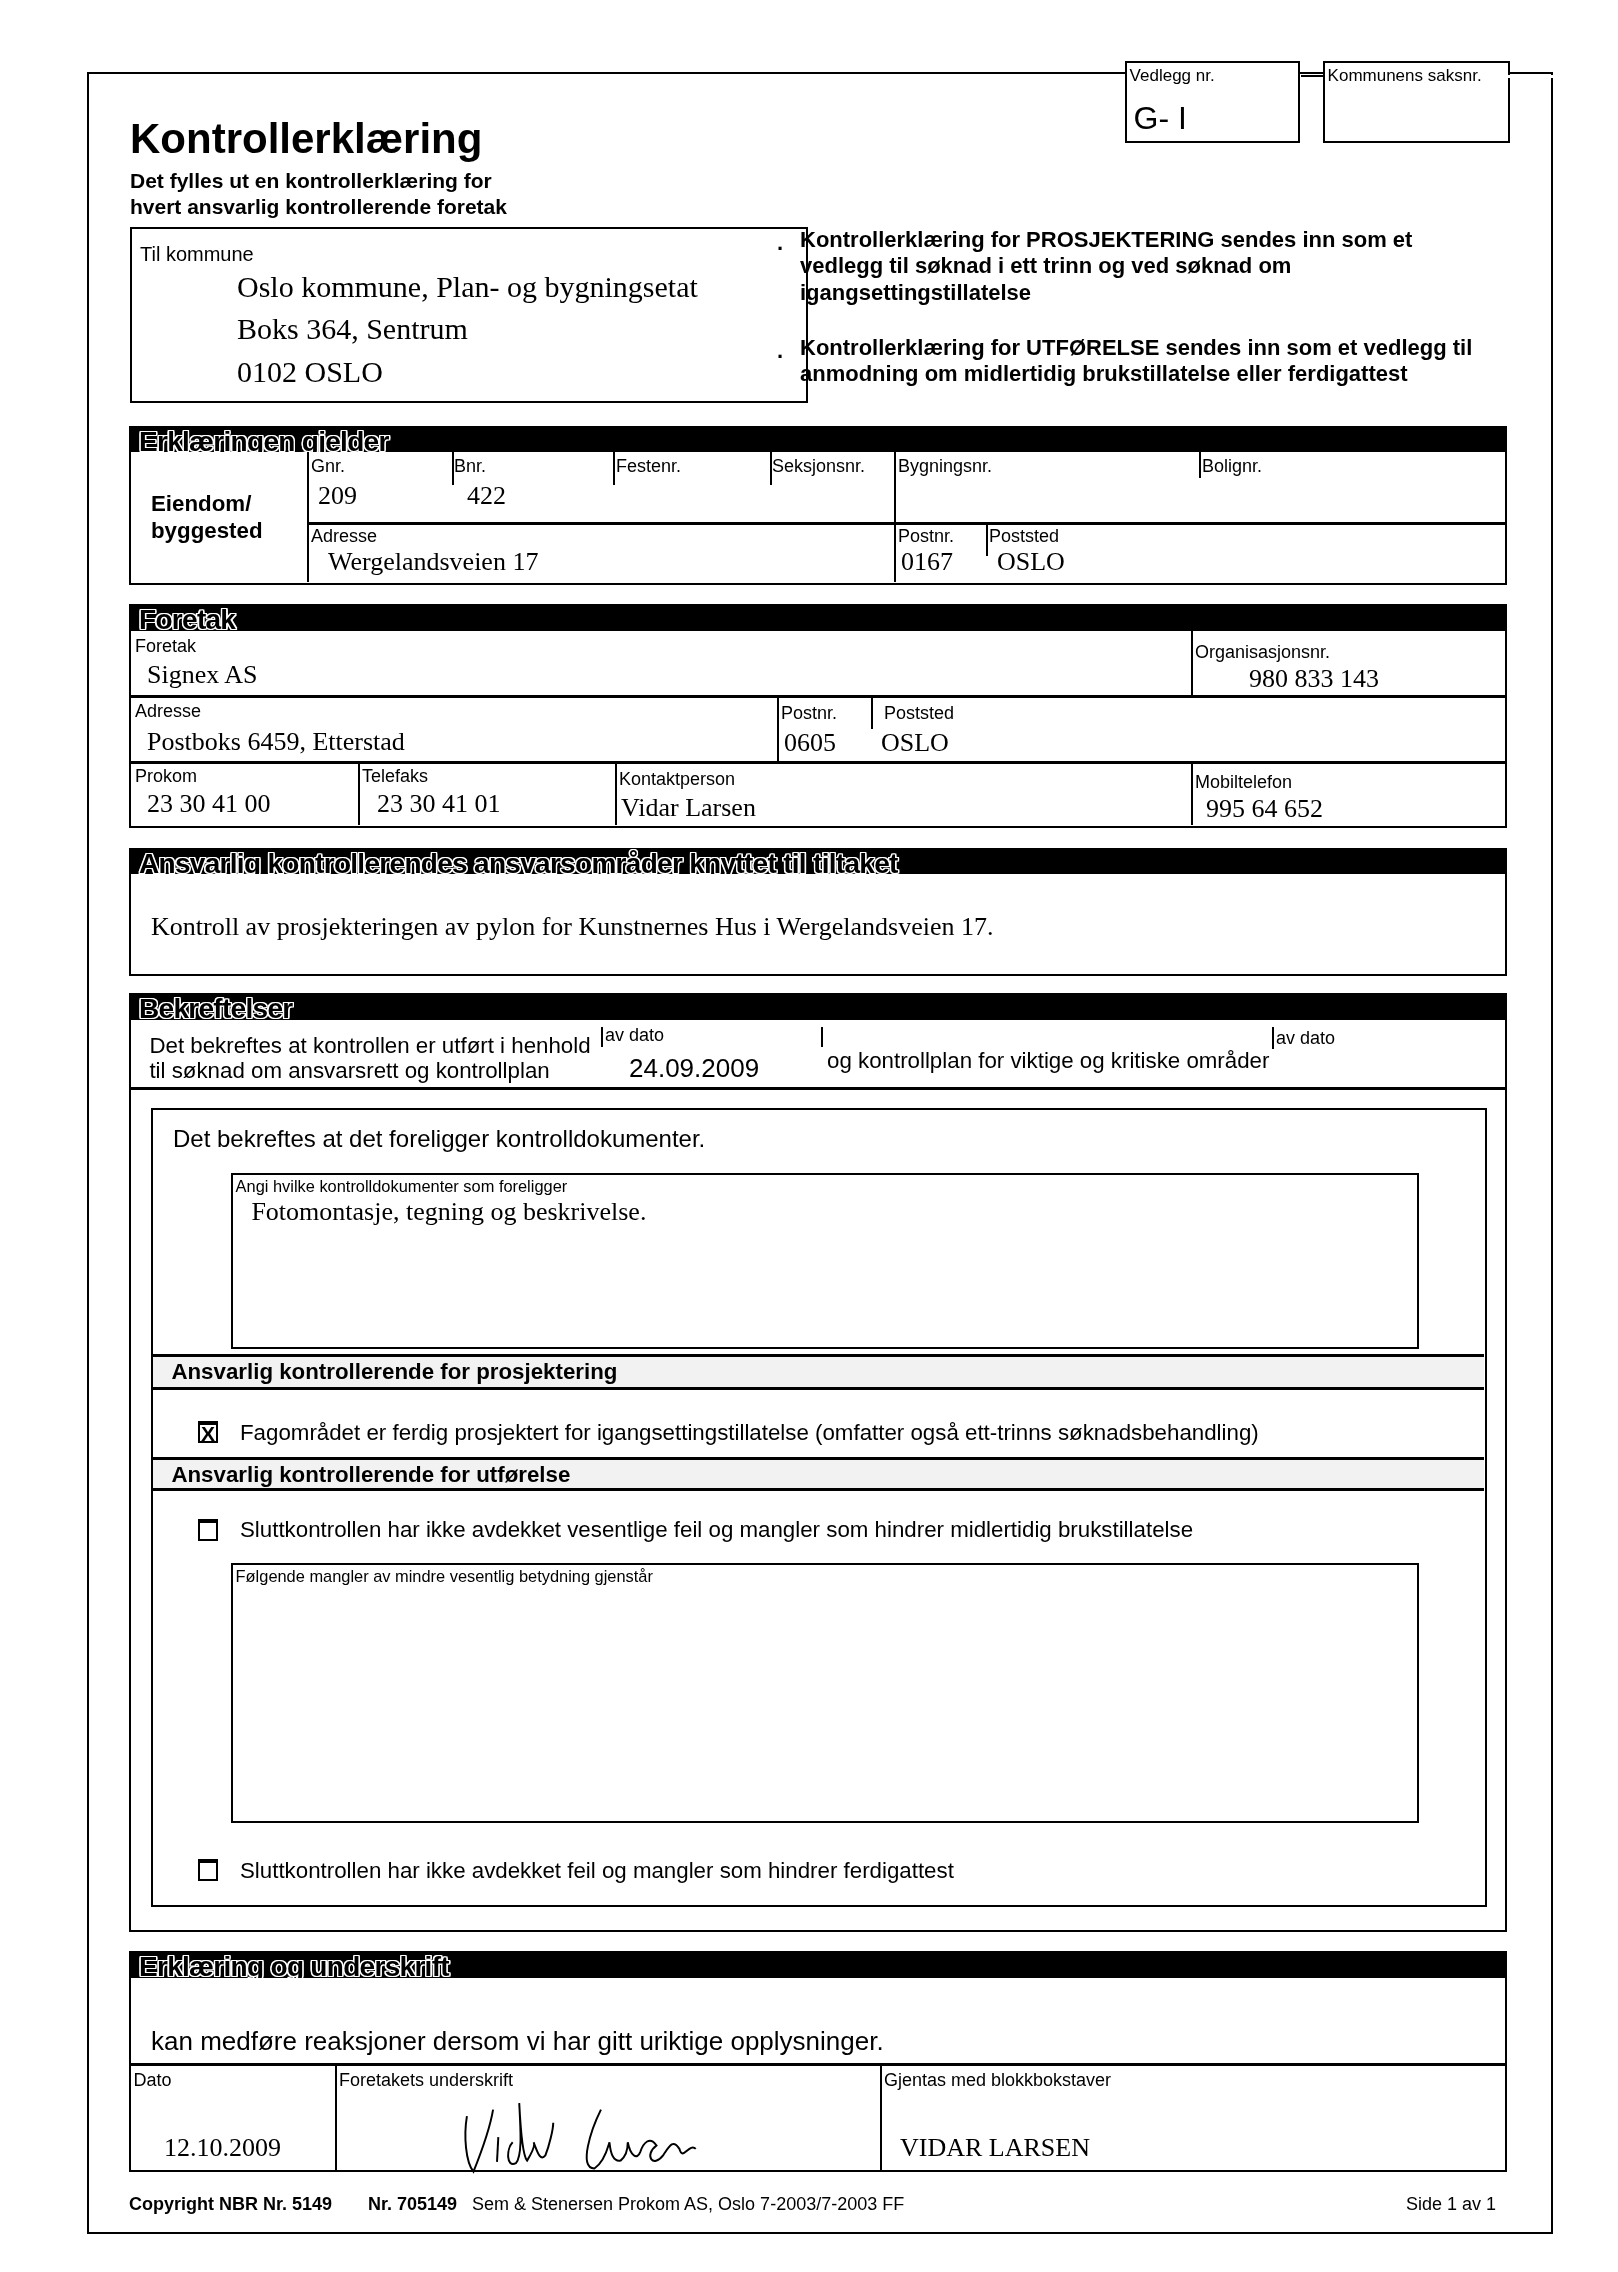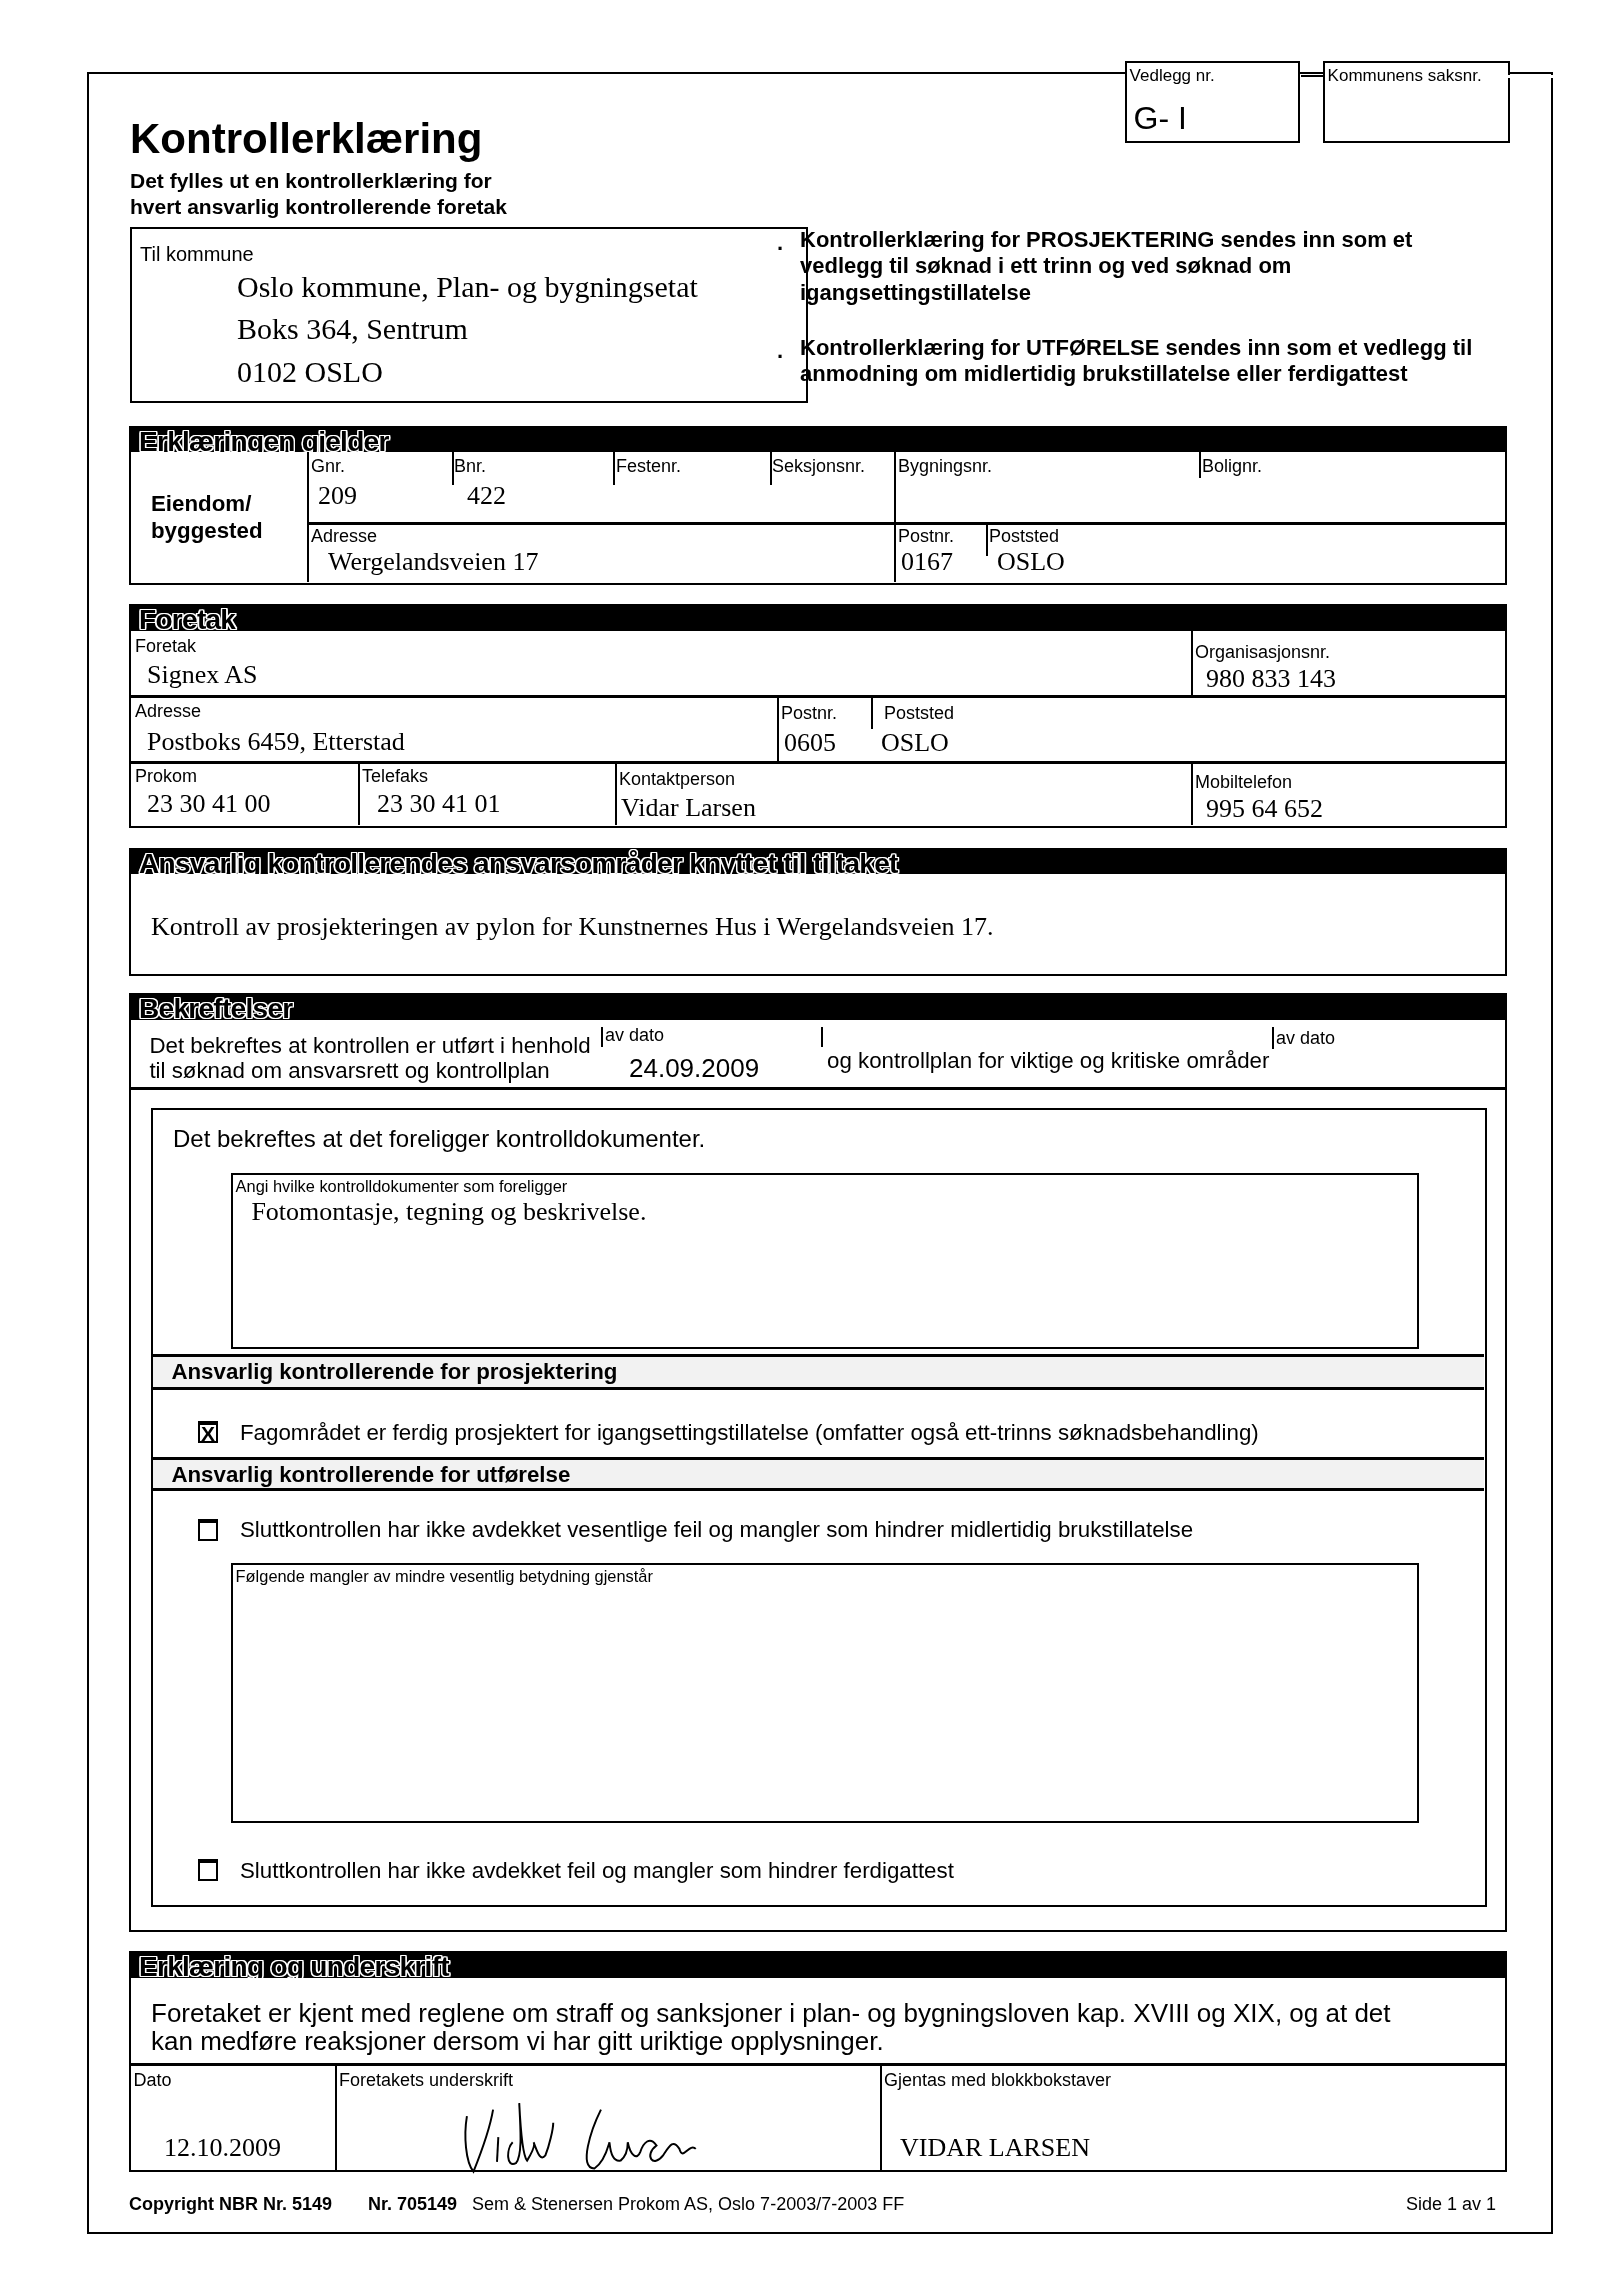--- a/index.html
+++ b/index.html
@@ -119,21 +119,21 @@
   <div class="vline" style="left:227px;top:131px;height:63px;"></div>
   <div class="vline" style="left:484px;top:131px;height:63px;"></div>
   <div class="vline" style="left:1060px;top:131px;height:63px;"></div>
 
   <div>
     <div class="lbl" style="left:4px;top:5.3px;">Foretak</div>
     <div class="val" style="left:16px;top:29px;">Signex AS</div>
   </div>
   <div>
     <div class="lbl" style="left:1064px;top:10.5px;">Organisasjonsnr.</div>
-    <div class="val" style="left:1075px;top:33px;">980 833 143</div>
+    <div class="val" style="left:1118px;top:33px;">980 833 143</div>
   </div>
   <div>
     <div class="lbl" style="left:4px;top:70px;">Adresse</div>
     <div class="val" style="left:16px;top:96px;">Postboks 6459, Etterstad</div>
   </div>
   <div>
     <div class="lbl" style="left:650px;top:72px;">Postnr.</div>
     <div class="val" style="left:653px;top:97px;">0605</div>
   </div>
   <div>
@@ -218,21 +218,20 @@
       <div class="chk" style="left:45px;top:749px;"></div>
       <div class="abs sans" style="left:87px;top:748px;font-size:22.3px;line-height:26px;white-space:nowrap;">Sluttkontrollen har ikke avdekket feil og mangler som hindrer ferdigattest</div>
     </div>
   </div>
 </div>
 
 <div class="sechead" style="left:129px;top:1951px;width:1378px;">
   <span>Erklæring og underskrift</span>
 </div>
 <div class="box" style="left:129px;top:1978px;width:1378px;height:194px;border-top:none;">
-  <div class="abs sans" style="left:20px;top:21px;font-size:26px;line-height:29px;white-space:nowrap;">Foretaket er kjent med reglene om straff og sanksjoner i plan- og bygningsloven kap. XVIII og XIX, og at det</div>
   <div class="abs sans" style="left:20px;top:49px;font-size:26px;line-height:29px;white-space:nowrap;">kan medføre reaksjoner dersom vi har gitt uriktige opplysninger.</div>
   <div class="hline" style="left:0;top:85px;width:1376px;"></div>
   <div class="vline" style="left:204px;top:87px;height:105px;"></div>
   <div class="vline" style="left:749px;top:87px;height:105px;"></div>
 
   <div>
     <div class="lbl" style="left:2.6px;top:92px;">Dato</div>
     <div class="val" style="left:33px;top:155px;">12.10.2009</div>
   </div>
   <div>

